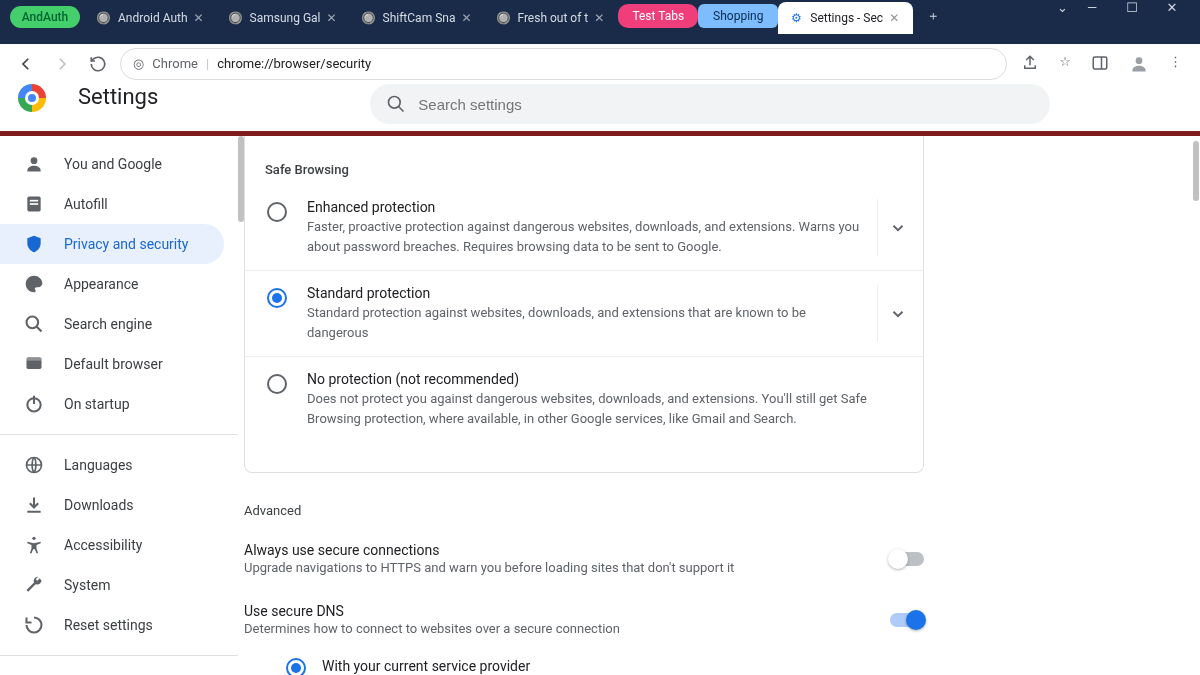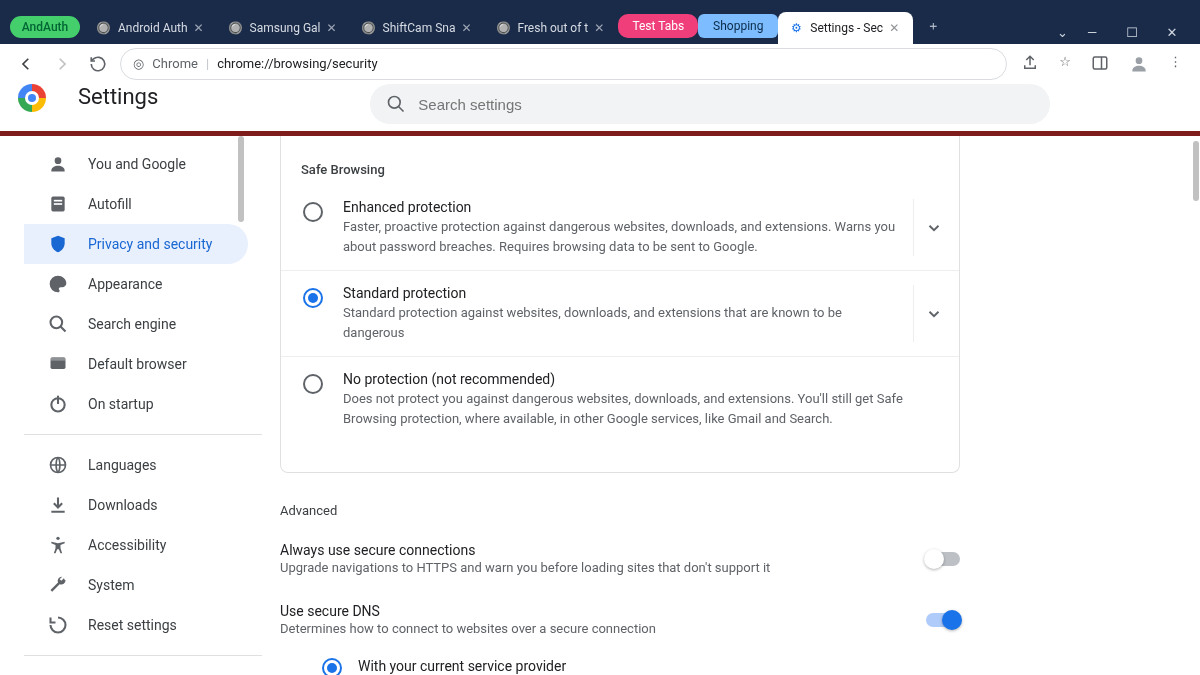--- a/index.html
+++ b/index.html
@@ -1,19 +1,19 @@
 <!DOCTYPE html>
 <html><head>
 <meta charset="utf-8">
 <style>
   * { box-sizing: border-box; margin: 0; padding: 0; }
   body { font-family: Roboto, Arial, sans-serif; font-size: 13px; color: #202124; background: #fff; width:1200px; height:675px; overflow:hidden; }
   
   
-  .titlebar { background:#1a2b49; height:44px; display:flex; align-items:flex-end; padding:0 4px; }
+  .titlebar { background:#1a2b49; height:44px; display:flex; align-items:flex-start; padding:0 4px; }
   .tabstrip { display:flex; height:34px; align-items:flex-end; gap:0; flex:1; }
   .tab { display:flex; align-items:center; height:32px; padding:0 10px; color:#d6dbe3; font-size:12px; border-radius:8px 8px 0 0; gap:6px; max-width:140px; min-width:100px; cursor:default; }
   .tab.pill { background:#44cf6c; color:#063; min-width:70px; max-width:70px; border-radius:14px; height:22px; margin:0 6px 6px 6px; justify-content:center; font-weight:500;}
   .tab.pink { background:#ef3e7a; color:#fff; min-width:80px; max-width:80px; border-radius:10px; height:24px; margin-bottom:6px; justify-content:center;}
   .tab.blue { background:#7dbcff; color:#073; min-width:80px; max-width:80px; border-radius:6px; height:24px; margin-bottom:6px; justify-content:center; color:#0b2b4a;}
   .tab.active { background:#fff; color:#202124;}
   .tab-icon { width:16px; height:16px; flex:none; display:flex; align-items:center; justify-content:center;}
   .tab-title { white-space:nowrap; overflow:hidden; text-overflow:ellipsis; flex:1;}
   .tab-close { width:14px; height:14px; opacity:.7; flex:none;}
   .newtab { width:28px; height:28px; display:flex; align-items:center; justify-content:center; color:#cfd6e0; margin:0 6px 4px 6px;}
@@ -34,31 +34,31 @@
   .apphead { height:52px; border-bottom:5px solid #7f1d1d; display:flex; align-items:flex-start; padding:0 18px; gap:32px;}
   .logo { width:28px; height:28px; border-radius:50%; background:conic-gradient(#ea4335 0 90deg,#fbbc05 90deg 180deg,#34a853 180deg 270deg,#4285f4 270deg 360deg); position:relative;}
   .logo::after{content:"";position:absolute;inset:7px;background:#fff;border-radius:50%;}
   .logo::before{content:"";position:absolute;inset:10px;background:#4285f4;border-radius:50%;z-index:1;}
   .apptitle { font-size:22px; font-weight:400; color:#202124;}
   .searchbox { margin-left:180px; width:680px; height:40px; background:#f1f3f4; border-radius:22px; display:flex; align-items:center; padding:0 16px; color:#5f6368; gap:12px;}
   .searchbox input{border:none;background:transparent;outline:none;font-size:15px;color:#202124;flex:1;}
   
   
   .body { display:flex; height:calc(675px - 44px - 40px - 52px); }
-  .sidebar-wrap{ width:244px; position:relative;padding-left:24px;}
+  .sidebar-wrap{ width:244px; position:relative;}
   .sidebar { width:238px; padding:8px 0; overflow-y:auto; height:100%;}
   .sb-scroll { position:absolute; right:0; top:0; width:6px; height:100%; }
   .sb-thumb { position:absolute; right:0; top:0; width:6px; height:86px; background:#c1c1c1; border-radius:3px;}
   .navitem { display:flex; align-items:center; height:40px; padding:0 24px; gap:20px; color:#3c4043; border-radius:0 20px 20px 0; margin-right:14px; font-size:14px; cursor:pointer;}
   .navitem.sel { background:#e8f0fe; color:#1967d2;}
   .navitem.sel .nicon{ color:#1967d2;}
   .nicon { width:20px; color:#5f6368; display:flex;}
   .divider { height:1px; background:#e0e0e0; margin:10px 0;}
   
-  .main-wrap{ flex:1; position:relative; overflow:hidden;margin-left:36px;}
+  .main-wrap{ flex:1; position:relative; overflow:hidden;}
   .main { height:100%; overflow-y:auto; display:flex; justify-content:flex-start;}
   .main-scroll-thumb{position:absolute; right:1px; top:5px; width:6px; height:60px; background:#c1c1c1; border-radius:3px;}
   .card { width:680px; padding:0 0 40px 0; margin-left:0;}
   .cardbox { border:1px solid #e0e0e0; border-top:none; border-radius:0 0 8px 8px; padding:6px 0 30px 0;}
   .sect-title { font-size:13px; color:#3c4043; font-weight:500; padding:20px 20px 8px 20px;}
   .radio-row { display:flex; padding:14px 6px 14px 6px; gap:4px; border-bottom:1px solid #eee;}
   .radio-row:last-child{border-bottom:none;}
   .radio-cell{ width:52px; display:flex; justify-content:center; padding-top:3px;}
   .radio { width:20px; height:20px; border-radius:50%; border:2px solid #5f6368; position:relative;}
   .radio.checked{ border-color:#1a73e8;}
@@ -145,21 +145,21 @@
   <div class="navbtn">
       <svg width="18" height="18" viewBox="0 0 24 24" fill="none" stroke="#5f6368" stroke-width="2.2">
         <path d="M3 12a9 9 0 1 0 3-6.7L3 8"></path>
         <path d="M3 3v5h5"></path>
       </svg>
     </div>
   <div class="omnibox">
     <span style="color:#5f6368">◎</span>
     <span class="omni-label">Chrome</span>
     <span class="omni-sep">|</span>
-    <span class="omni-url">chrome://browsing/security</span>
+    <span class="omni-url">chrome://browser/security</span>
   </div>
   <div class="tbicons">
     <span>
         <svg width="18" height="18" viewBox="0 0 24 24" fill="none" stroke="#5f6368" stroke-width="2">
           <path d="M12 3v12M7 8l5-5 5 5M5 15v4h14v-4"></path>
         </svg>
       </span>
     <span>☆</span>
     <span>
         <svg width="18" height="18" viewBox="0 0 24 24" fill="none" stroke="#5f6368" stroke-width="2">

